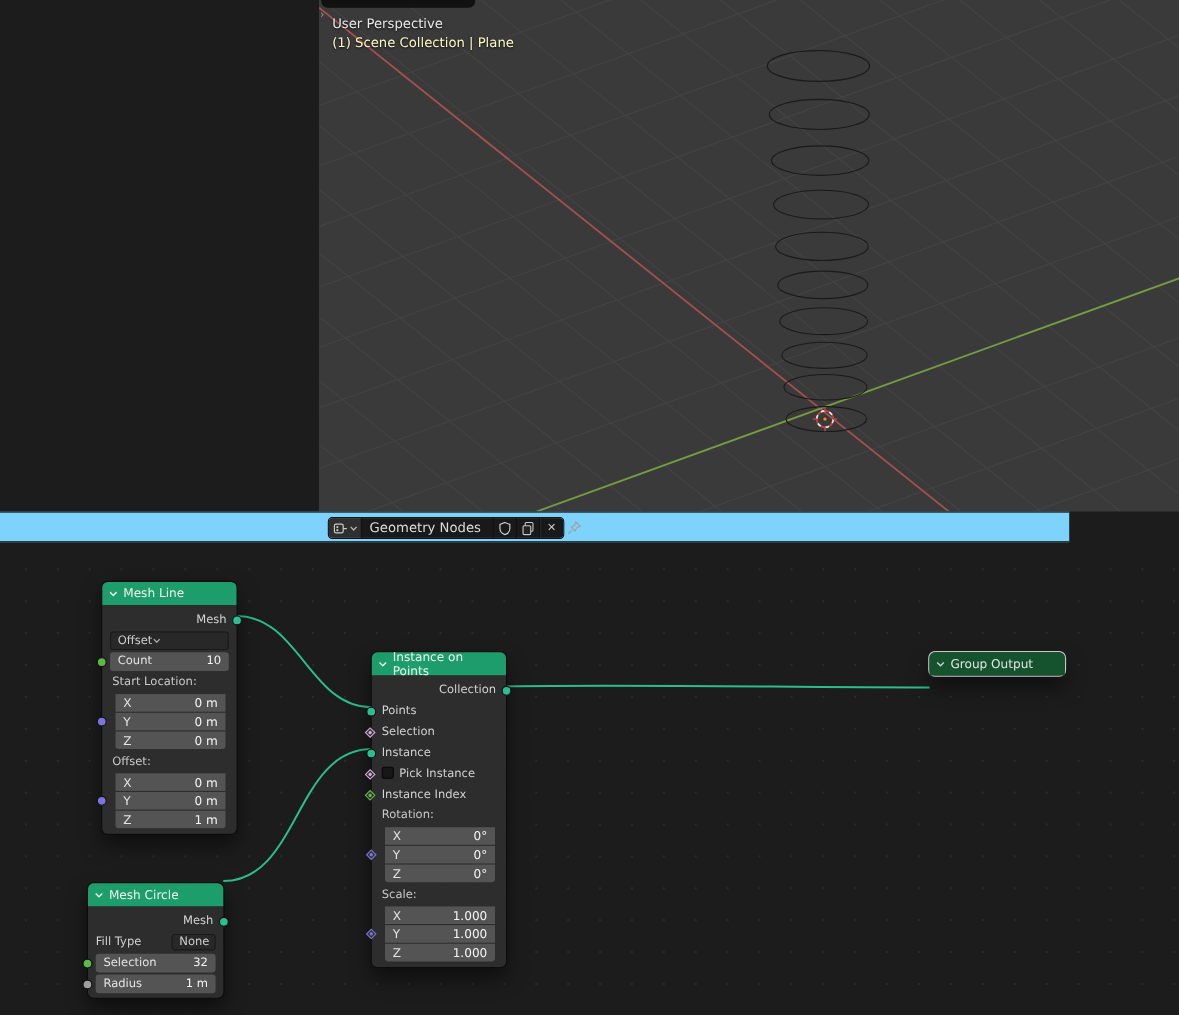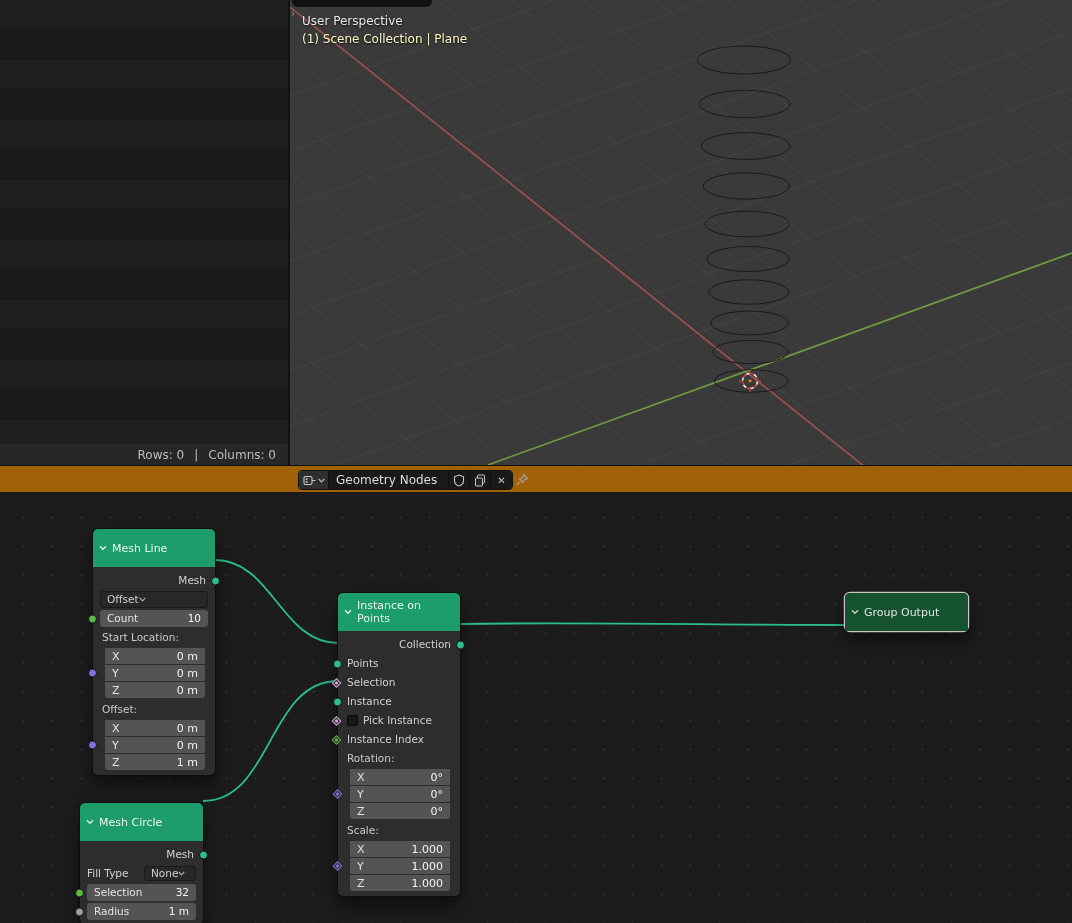--- a/index.html
+++ b/index.html
@@ -14,55 +14,55 @@
     color:#bdbdbd;font-size:12px;display:flex;justify-content:flex-end;align-items:center;gap:10px;padding-right:12px;border-top:1px solid #1a1a1a}
 
   
   #viewport{position:absolute;left:290px;top:0;width:782px;height:465px;background:#3a3a3a;overflow:hidden}
   #vp-svg{position:absolute;left:0;top:0;width:782px;height:465px}
   .vp-text{position:absolute;color:#eaeaea;font-size:12px;text-shadow:0 1px 2px rgba(0,0,0,.85);white-space:nowrap}
   #vp-topbar{position:absolute;left:2px;top:0;width:140px;height:7px;background:#111;border-radius:0 0 6px 6px}
   #vp-expander{position:absolute;left:1px;top:8px;color:#9a9a9a;font-size:10px}
 
   
-  #ne-header{position:absolute;left:0;top:465px;width:1072px;height:28px;background:#a16207;
+  #ne-header{position:absolute;left:0;top:465px;width:972px;height:28px;background:#7dd3fc;
     border-top:1px solid #0e0e0e;border-bottom:1px solid #161616}
   .db-group{position:absolute;left:298px;top:4px;height:20px;display:flex;align-items:stretch;
     border:1px solid #101010;border-radius:4px;overflow:hidden}
   .db-browse{width:30px;background:#2f2f2f;display:flex;align-items:center;justify-content:center;gap:2px;border-right:1px solid #101010}
   .db-name{width:120px;background:#191919;color:#dcdcdc;font-size:12px;display:flex;align-items:center;padding-left:7px;border-right:1px solid #101010}
   .db-btn{width:21px;background:#191919;display:flex;align-items:center;justify-content:center;border-right:1px solid #101010}
   .db-btn:last-child{border-right:none}
   .db-x{color:#c9c9c9;font-size:10px}
   #pin{position:absolute;left:514px;top:6px;width:16px;height:16px}
 
   
   #ne-canvas{position:absolute;left:0;top:494px;width:1072px;height:429px;background:#1c1c1c;
     background-image:radial-gradient(circle,#2b2b2b 1.1px,transparent 1.4px);background-size:29px 29px;background-position:9px 9px}
   #noodle-svg{position:absolute;left:0;top:465px;width:1072px;height:458px;z-index:3;pointer-events:none}
   .noodle{fill:none;stroke:#2abd8e;stroke-width:1.8}
 
   
   .node{position:absolute;z-index:4;font-size:11px;color:#d9d9d9;border-radius:5px;
     box-shadow:0 0 0 1px #0c0c0c,0 10px 18px rgba(0,0,0,.5)}
   .node.active{box-shadow:0 0 0 1.2px #c6c6c6,0 10px 18px rgba(0,0,0,.5)}
-  .node-header{height:38px;display:flex;align-items:center;gap:5px;padding:0 8px 0 6px;border-radius:5px 5px 0 0;font-size:11px;color:#ecf3ee}
+  .node-header{height:21px;display:flex;align-items:center;gap:5px;padding:0 8px 0 6px;border-radius:5px 5px 0 0;font-size:11px;color:#ecf3ee}
   .hdr-green{background:#1d9c6c}
   .hdr-dark{background:#14532d;color:#e3e3e3}
   .node-body{background:rgba(46,46,46,.97);border-radius:0 0 5px 5px;padding:3px 0 2px}
 
   .nrow{position:relative;height:17px;line-height:17px;margin:2px 7px;font-size:10.5px;color:#d2d2d2;white-space:nowrap}
   .nrow.right{text-align:right;padding-right:2px}
   .nrow.left{padding-left:2px}
   .lblrow{color:#c9c9c9}
   .nfield{height:100%;background:#545454;border-radius:3px;display:flex;justify-content:space-between;align-items:center;padding:0 7px;color:#efefef}
   .nfield .fl{color:#e4e4e4}
   .nfield .fv{color:#f4f4f4}
   .ndrop{height:100%;background:#282828;border:1px solid #191919;border-radius:3px;display:flex;align-items:center;justify-content:flex-start;padding:0 6px;color:#cfcfcf}
-  .ndrop.small{width:52px;height:15px}
+  .ndrop.small{width:40px;height:15px}
   .fillrow{display:flex;align-items:center;justify-content:space-between}
 
   .vecgrp{position:relative;margin:2px 10px 3px 12px}
   .vecgrp .nfield{height:16px;border-radius:0;margin-bottom:1px}
   .vecgrp .nfield:first-child{border-radius:3px 3px 0 0}
   .vecgrp .nfield:last-child{border-radius:0 0 3px 3px;margin-bottom:0}
 
   .sock{position:absolute;width:9px;height:9px;border-radius:50%;border:1px solid #131313;top:50%;transform:translateY(-50%);z-index:5}
   .sock.l{left:-12px}
   .sock.r{right:-12px}
@@ -82,27 +82,20 @@
   .dm-int{color:#5db945}
 
   .chk{display:inline-block;width:11px;height:11px;background:#171717;border:1px solid #060606;border-radius:2px;vertical-align:-2px;margin-right:5px}
   .chev{flex:0 0 auto}
 </style>
 </head>
 <body>
 
 <div id="stage">
 
-  <div id="spreadsheet">
-    <div id="sheet-status">
-      <span>Rows: 0</span>
-      <span>|</span>
-      <span>Columns: 0</span>
-    </div>
-  </div>
 
   <div id="viewport">
     <svg id="vp-svg">
         <line x1="0" y1="-640" x2="782" y2="-14.399999999999977" stroke="#444444" stroke-width="1"></line>
         <line x1="0" y1="-582" x2="782" y2="43.60000000000002" stroke="#444444" stroke-width="1"></line>
         <line x1="0" y1="-524" x2="782" y2="101.60000000000002" stroke="#444444" stroke-width="1"></line>
         <line x1="0" y1="-466" x2="782" y2="159.60000000000002" stroke="#444444" stroke-width="1"></line>
         <line x1="0" y1="-408" x2="782" y2="217.60000000000002" stroke="#444444" stroke-width="1"></line>
         <line x1="0" y1="-350" x2="782" y2="275.6" stroke="#444444" stroke-width="1"></line>
         <line x1="0" y1="-292" x2="782" y2="333.6" stroke="#444444" stroke-width="1"></line>

